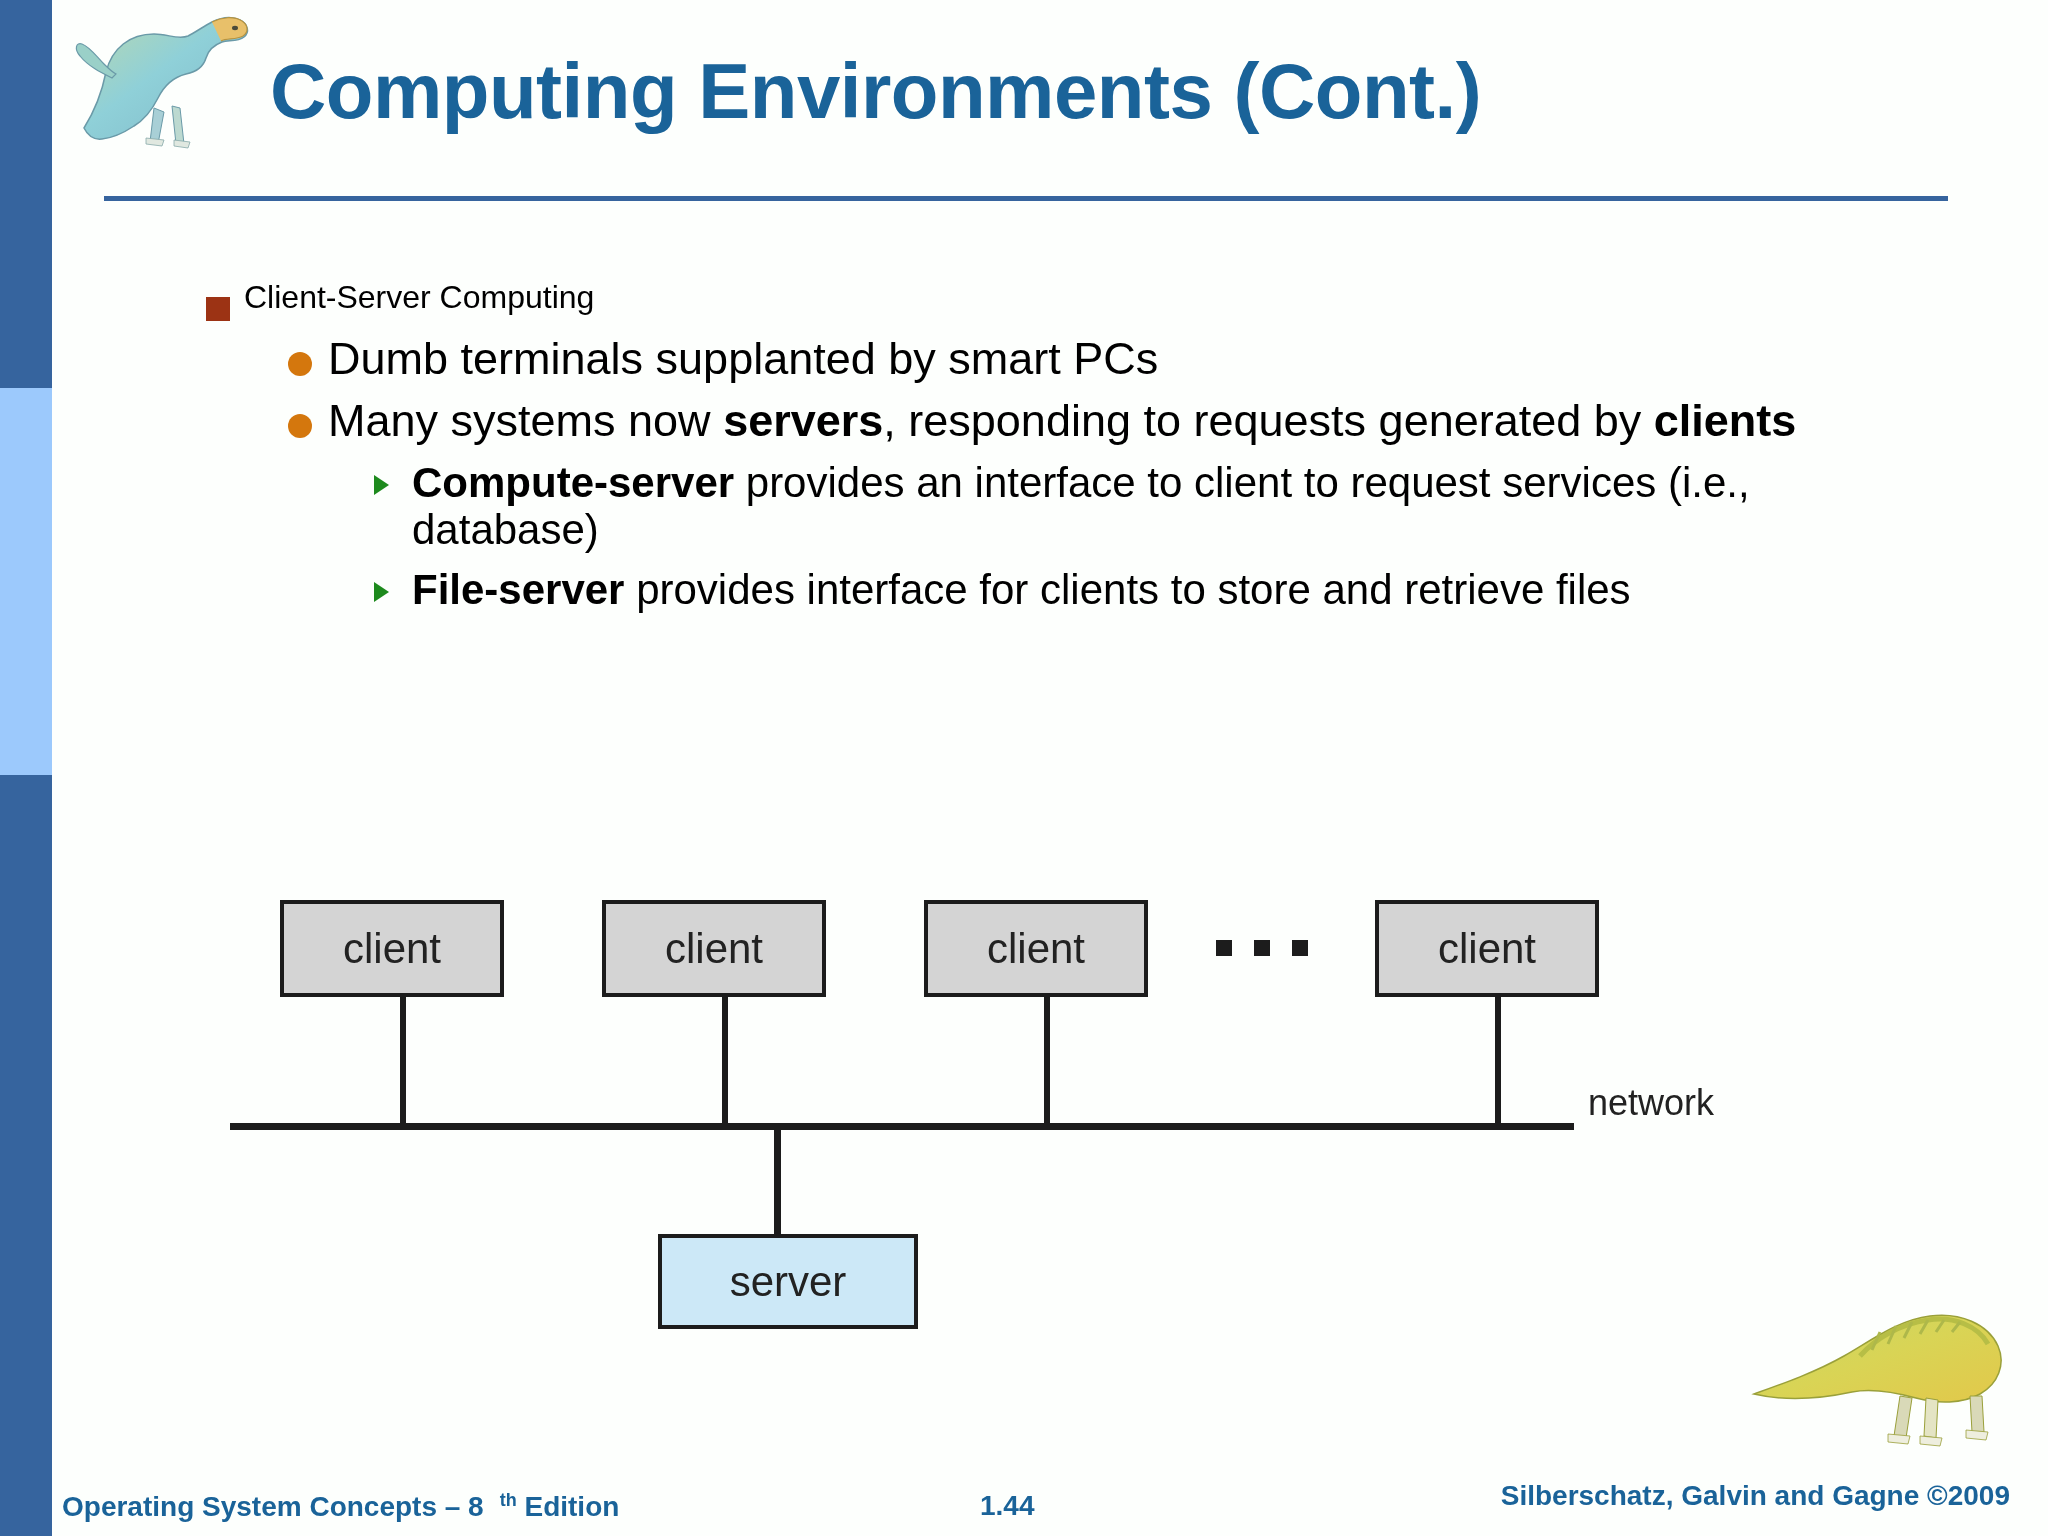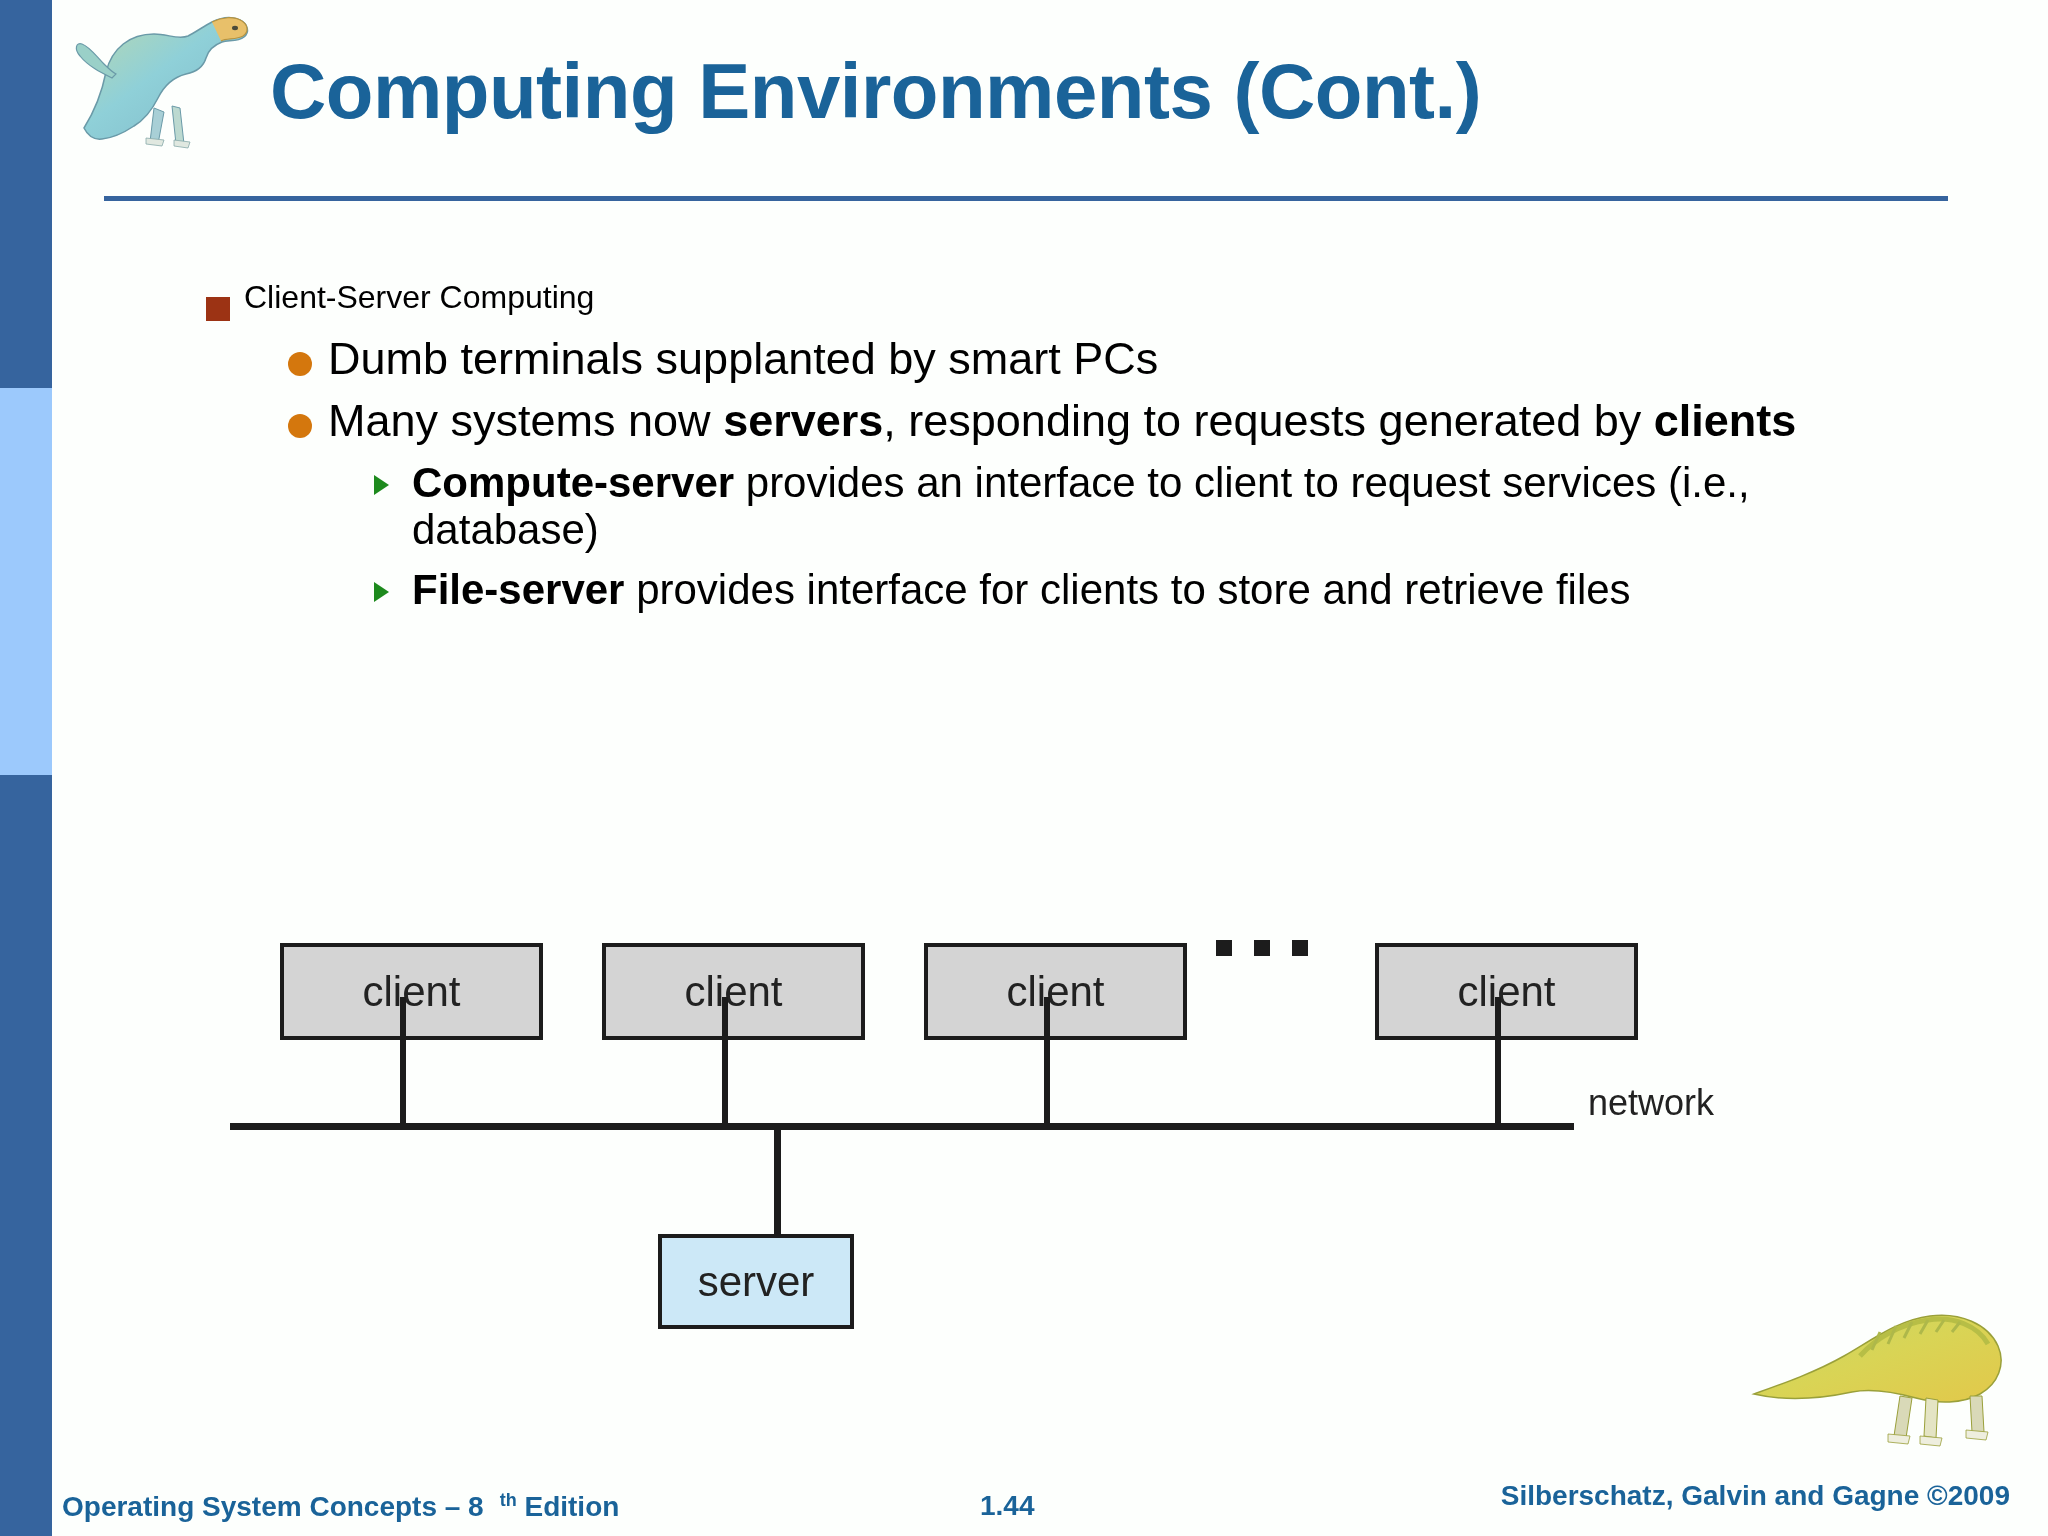--- a/index.html
+++ b/index.html
@@ -143,24 +143,23 @@
     border: 4px solid #1c1c1c;
     display: flex;
     align-items: center;
     justify-content: center;
     font-size: 42px;
     color: #222222;
     font-family: "Liberation Sans", sans-serif;
   }
   .client-box {
     background: #d4d4d4;
-    width: 263px;
+    width: 224px;
     height: 97px;
     top: 0;
-    margin-top: 43px;
   }
   .c0 { left: 0px; }
   .c1 { left: 322px; }
   .c2 { left: 644px; }
   .c3 { left: 1095px; }
 
   .drop {
     position: absolute;
     width: 6px;
     background: #1c1c1c;
@@ -212,21 +211,21 @@
     left: 494px;
     top: 230px;
     width: 7px;
     height: 104px;
     background: #1c1c1c;
   }
   .server-box {
     position: absolute;
     left: 378px;
     top: 334px;
-    width: 196px;
+    width: 260px;
     height: 95px;
     background: #cce8f7;
   }
 
   
   .footer-dino {
     position: absolute;
     right: 28px;
     bottom: 88px;
     width: 272px;

